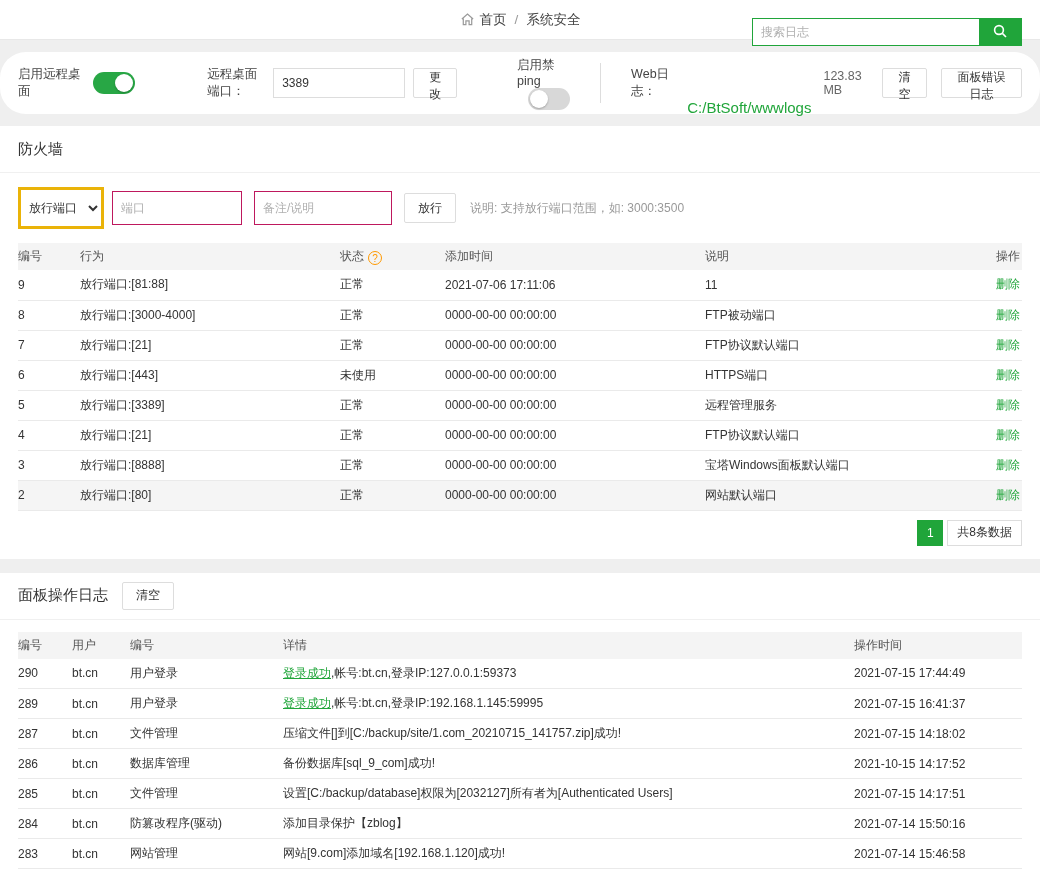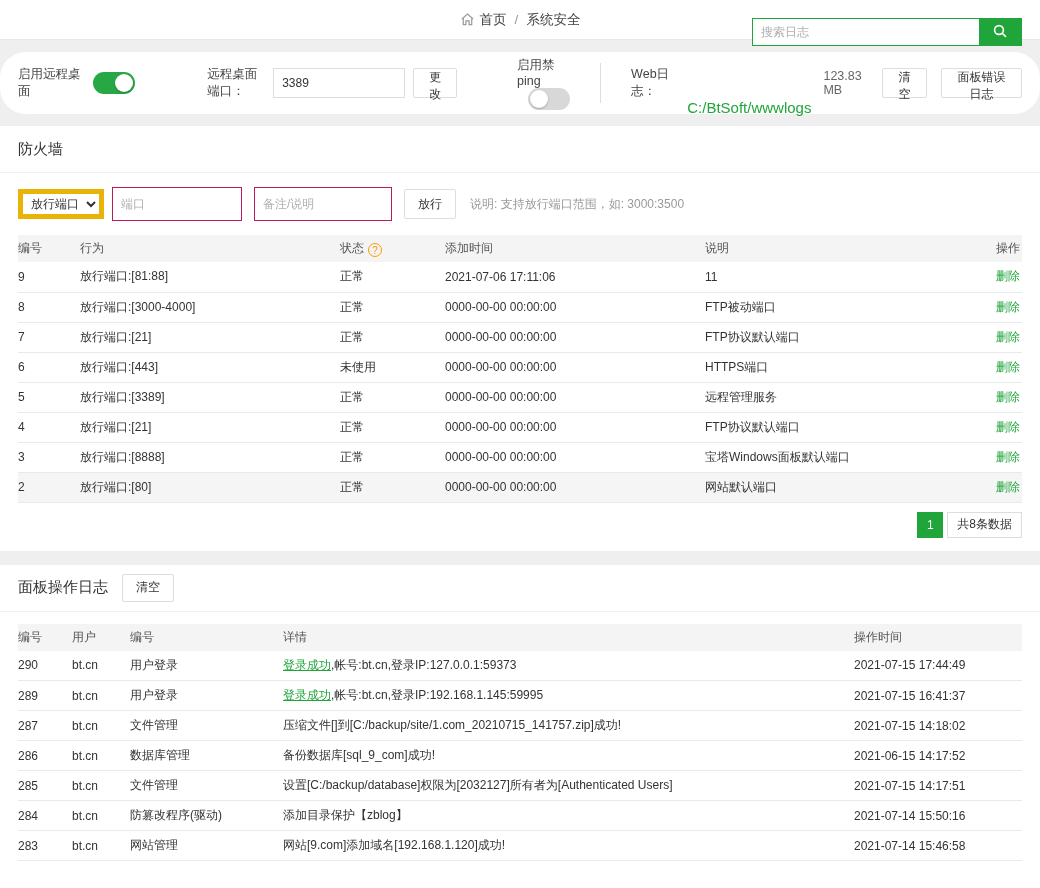--- a/index.html
+++ b/index.html
@@ -52,21 +52,21 @@
 
   
   .section-head { padding:0 18px; height:47px; display:flex; align-items:center;
     border-bottom:1px solid #f0f0f0; }
   .section-title { font-size:15px; color:#333; }
   .section-head .btn { margin-left:14px; height:28px; }
   .section-body { padding:0 18px; }
 
   
   .fw-form { display:flex; align-items:center; padding:14px 0; }
-  .fw-form select { width:86px; height:30px; border:5px solid #eab308; font-size:12px;
+  .fw-form select { width:86px; height:42px; border:3px solid #eab308; font-size:12px;
     color:#333; padding:0 4px; background:#fff; font-family:inherit; }
   .fw-form input { height:30px; border:1px solid #be185d; padding:16px 8px; font-size:12px;
     outline:none; font-family:inherit; }
   .fw-form input::placeholder, .search-group input::placeholder { color:#b0b0b0; }
   .inp-port { width:130px; margin-left:8px; }
   .inp-note { width:138px; margin-left:12px; }
   .fw-form .btn { margin-left:12px; }
   .form-help { color:#999; margin-left:14px; font-size:12px; }
 
   
@@ -332,21 +332,21 @@
             <td>2021-07-15 14:18:02</td>
           </tr>
 
           <tr>
             <td>286</td>
             <td>bt.cn</td>
             <td>数据库管理</td>
             <td>
               <span class="detail-ok"></span><span>备份数据库[sql_9_com]成功!</span>
             </td>
-            <td>2021-06-15 14:17:52</td>
+            <td>2021-10-15 14:17:52</td>
           </tr>
 
           <tr>
             <td>285</td>
             <td>bt.cn</td>
             <td>文件管理</td>
             <td>
               <span class="detail-ok"></span><span>设置[C:/backup/database]权限为[2032127]所有者为[Authenticated Users]</span>
             </td>
             <td>2021-07-15 14:17:51</td>

